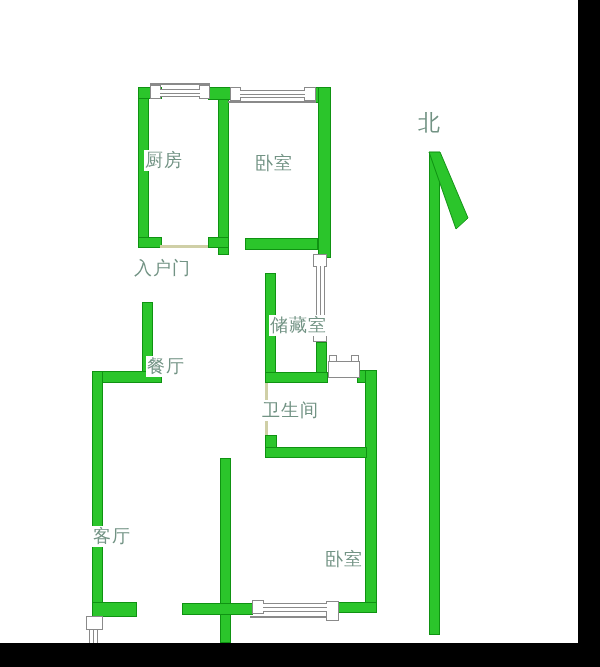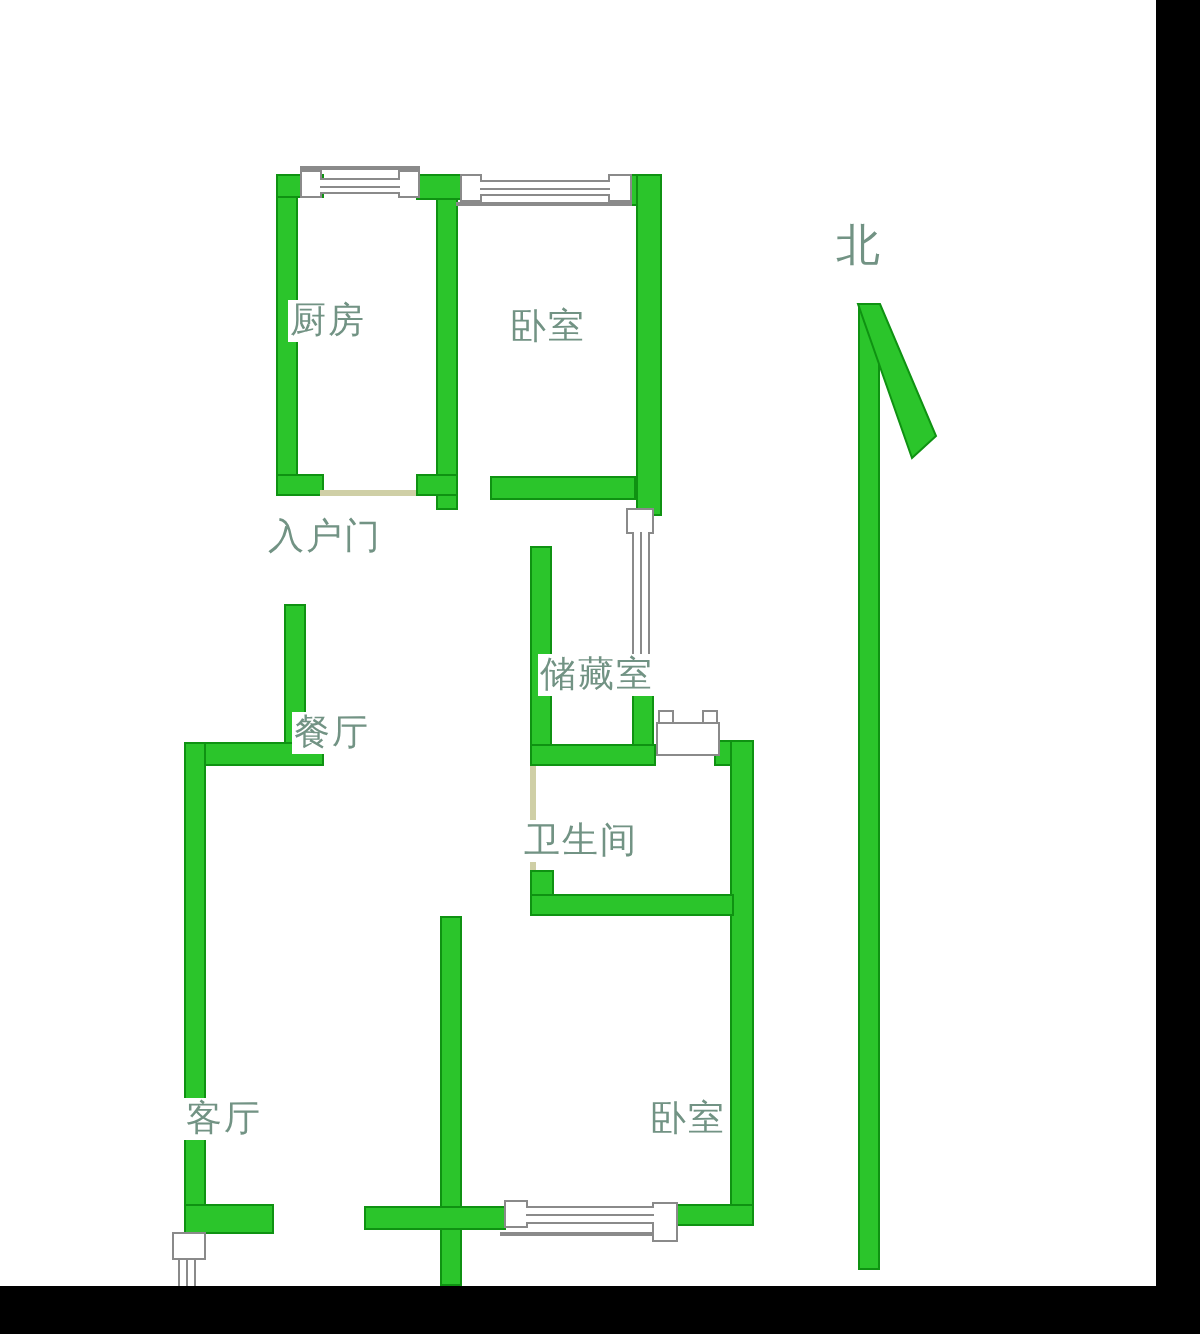--- a/index.html
+++ b/index.html
@@ -87,18 +87,18 @@
     <div class="el el-glass-v" style="left: 316px; top: 266px; width: 9px; height: 64px;"></div>
     <div class="el el-glass-h" style="left: 263px; top: 603px; width: 64px; height: 9px;"></div>
     <div class="el el-glass-v" style="left: 89px; top: 630px; width: 9px; height: 13px;"></div>
     <svg id="arrow-svg" width="600" height="667" viewBox="0 0 600 667">
     <polygon id="arrow-head" points="429,152 440,152 468,218 456,229" fill="#2bc52b" stroke="#0f9212"></polygon>
   </svg>
     <div class="label" style="left: 144px; top: 150px;">厨房</div>
     <div class="label" style="left: 254px; top: 153px;">卧室</div>
     <div class="label label-large" style="left: 417px; top: 110px;">北</div>
     <div class="label" style="left: 109px; top: 258px; margin-left: 24px;">入户门</div>
-    <div class="label" style="left: 269px; top: 327px;">储藏室</div>
+    <div class="label" style="left: 269px; top: 315px;">储藏室</div>
     <div class="label" style="left: 146px; top: 356px;">餐厅</div>
-    <div class="label" style="left: 261px; top: 410px;">卫生间</div>
-    <div class="label" style="left: 92px; top: 549px;">客厅</div>
+    <div class="label" style="left: 261px; top: 400px;">卫生间</div>
+    <div class="label" style="left: 92px; top: 526px;">客厅</div>
     <div class="label" style="left: 324px; top: 549px;">卧室</div>
   </div>
 
 </body></html>

